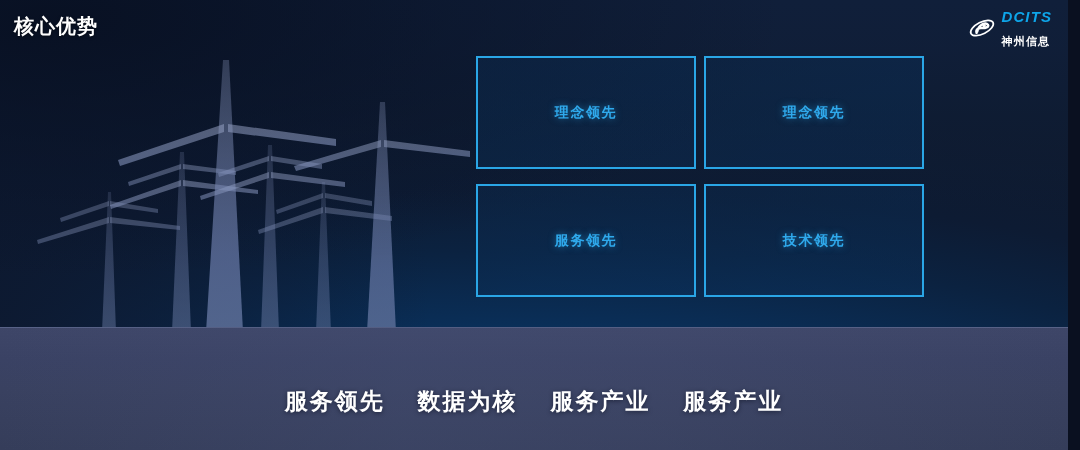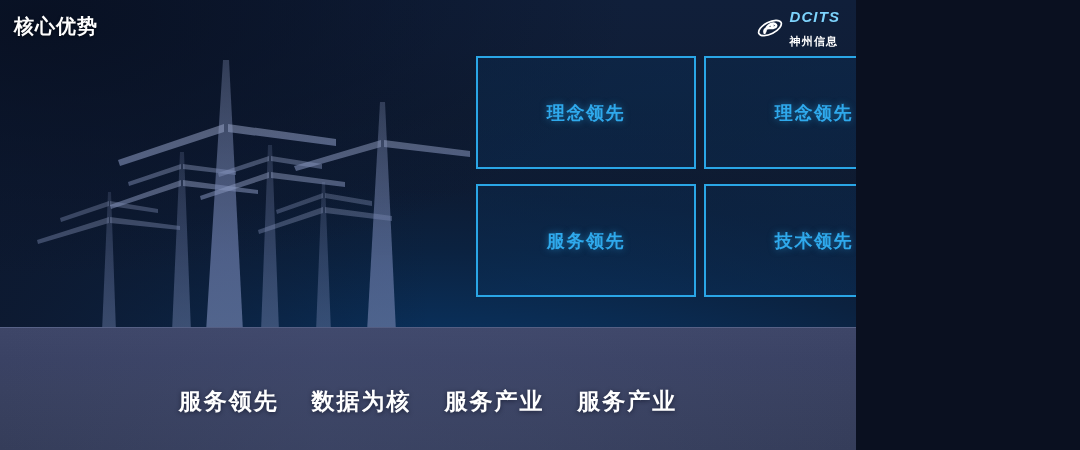--- a/index.html
+++ b/index.html
@@ -6,21 +6,21 @@
     margin: 0;
     padding: 0;
     background: #0a1020;
   }
   body {
     font-family: "Liberation Sans", "DejaVu Sans", sans-serif;
   }
 
   .slide {
     position: relative;
-    width: 856px;
+    width: 1068px;
     height: 450px;
     overflow: hidden;
     background: #0c1a33;
   }
 
   
   .bg-base {
     position: absolute;
     inset: 0;
     background:
@@ -101,21 +101,21 @@
   }
   .brand-text {
     display: flex;
     flex-direction: column;
     align-items: flex-start;
     line-height: 1;
   }
   .brand-en {
     font-size: 15px;
     font-weight: bold;
-    color: #7dd3fc;
+    color: #0ea5e9;
     letter-spacing: 1.1px;
     font-style: italic;
     text-align: right;
   }
   .brand-cn {
     margin-top: 12px;
     font-size: 11px;
     font-weight: bold;
     color: #ffffff;
     letter-spacing: 1.2px;
@@ -137,21 +137,21 @@
   .card {
     position: relative;
     border: 2px solid #2aa6e6;
     box-sizing: border-box;
     display: flex;
     align-items: center;
     justify-content: center;
     background: linear-gradient(150deg, rgba(12,40,74,0.55) 0%, rgba(10,48,90,0.40) 55%, rgba(10,55,104,0.30) 100%);
   }
   .card-label {
-    font-size: 18px;
+    font-size: 14px;
     font-weight: bold;
     color: #2fa9ec;
     letter-spacing: 1.6px;
     text-shadow: 0 0 7px rgba(42,166,230,0.55);
   }
 
   
   .tagline {
     position: absolute;
     left: 0;

